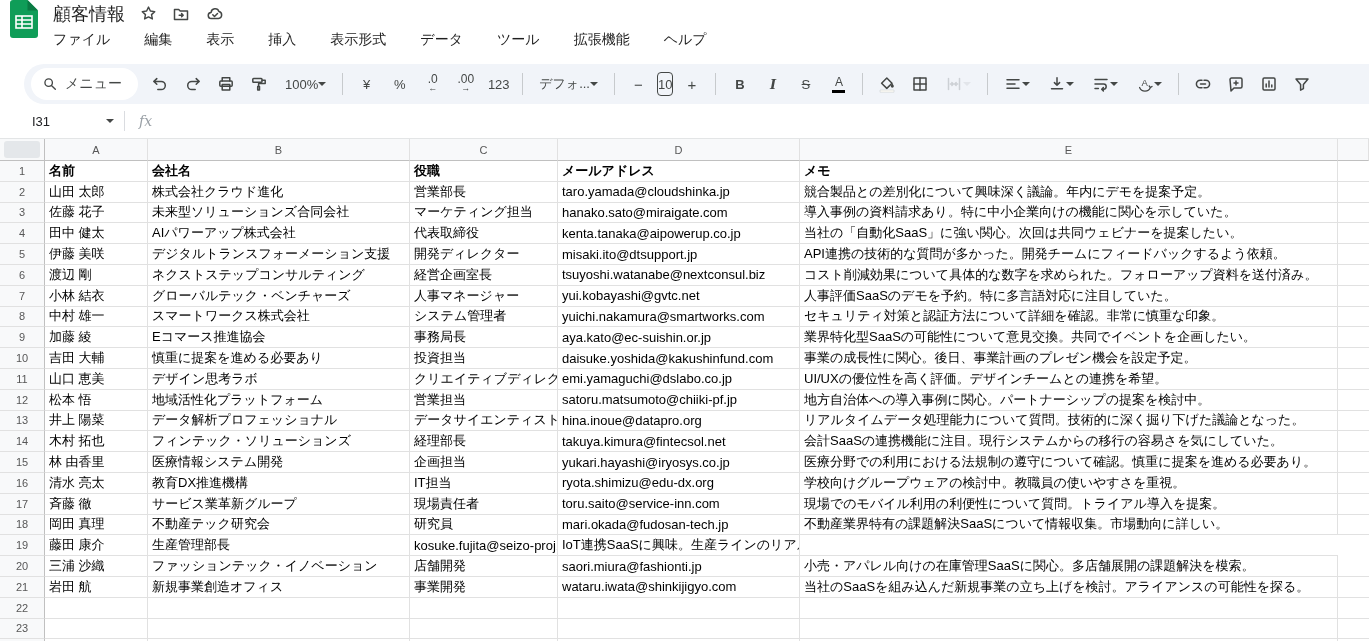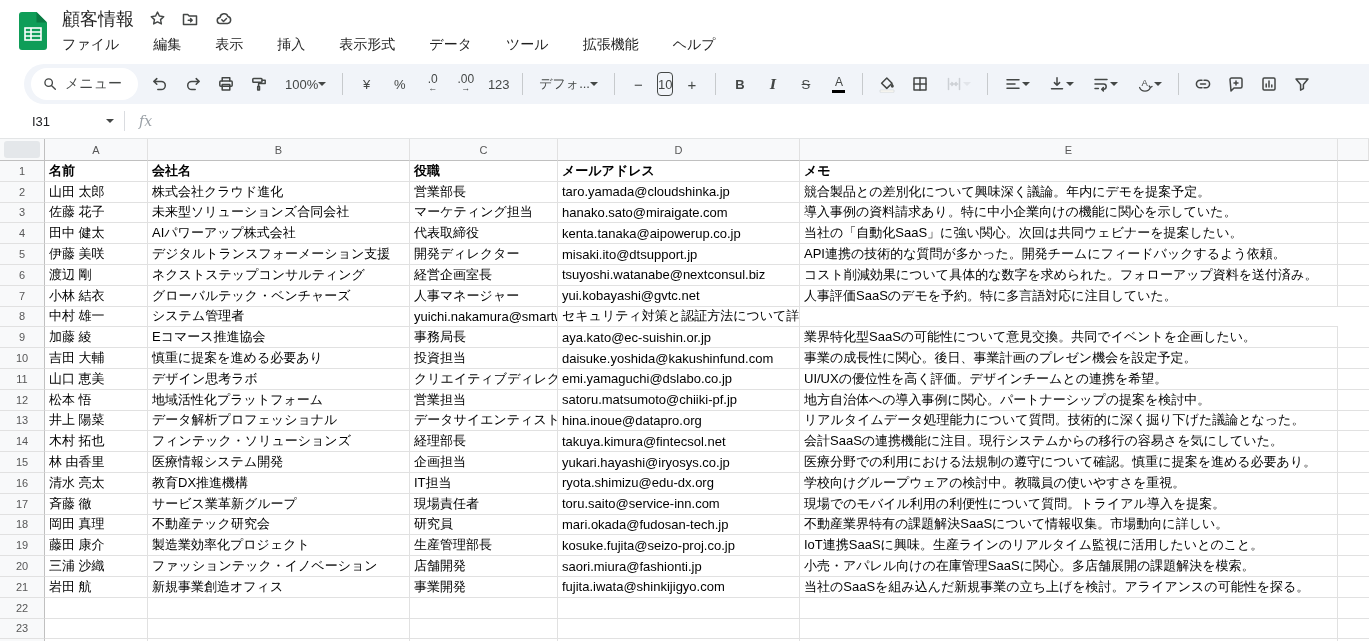--- a/index.html
+++ b/index.html
@@ -2,21 +2,21 @@
 <html><head>
 <meta charset="utf-8">
 <style>
   * { box-sizing: border-box; }
   html,body { margin:0; padding:0; background:#fff; }
   body { width:1369px; height:642px; overflow:hidden;
          font-family:"Liberation Sans","DejaVu Sans",sans-serif; color:#1f1f1f; }
   .app { position:relative; width:1369px; height:642px; overflow:hidden; }
 
   
-  .topbar { height:62px; display:flex; align-items:center; padding-left:19px; }
+  .topbar { height:62px; display:flex; padding-left:10px; }
   .logo { width:28px; height:38px; margin-right:15px; flex:0 0 auto; }
   .title-block { display:flex; flex-direction:column; }
   .title-row { display:flex; align-items:center; gap:15px; height:27px; }
   .doc-title { font-size:18px; color:#1f1f1f; }
   .title-ico { display:flex; align-items:center; }
   .menu-row { display:flex; font-size:14px; color:#1f1f1f; margin-left:-8px; margin-top:1px;gap:18px; }
   .menu-item { padding:3px 8px; border-radius:4px; cursor:default; }
 
   
   .toolbar { height:40px; background:#f1f4f9; border-radius:20px 0 0 20px;
@@ -356,20 +356,21 @@
           <div class="cell">小林 結衣</div>
           <div class="cell">グローバルテック・ベンチャーズ</div>
           <div class="cell">人事マネージャー</div>
           <div class="cell">yui.kobayashi@gvtc.net</div>
           <div class="cell">人事評価SaaSのデモを予約。特に多言語対応に注目していた。</div>
           <div class="cell filler"></div>
         </div>
         <div class="grid-row">
           <div class="rownum">8</div>
           <div class="cell">中村 雄一</div>
+          <div class="cell">スマートワークス株式会社</div>
           <div class="cell">システム管理者</div>
           <div class="cell">yuichi.nakamura@smartworks.com</div>
           <div class="cell">セキュリティ対策と認証方法について詳細を確認。非常に慎重な印象。</div>
           <div class="cell filler"></div>
         </div>
         <div class="grid-row">
           <div class="rownum">9</div>
           <div class="cell">加藤 綾</div>
           <div class="cell">Eコマース推進協会</div>
           <div class="cell">事務局長</div>
@@ -454,41 +455,40 @@
           <div class="cell">岡田 真理</div>
           <div class="cell">不動産テック研究会</div>
           <div class="cell">研究員</div>
           <div class="cell">mari.okada@fudosan-tech.jp</div>
           <div class="cell">不動産業界特有の課題解決SaaSについて情報収集。市場動向に詳しい。</div>
           <div class="cell filler"></div>
         </div>
         <div class="grid-row">
           <div class="rownum">19</div>
           <div class="cell">藤田 康介</div>
-          <div class="cell">製造業効率化プロジェクト</div>
           <div class="cell">生産管理部長</div>
           <div class="cell">kosuke.fujita@seizo-proj.co.jp</div>
           <div class="cell">IoT連携SaaSに興味。生産ラインのリアルタイム監視に活用したいとのこと。</div>
           <div class="cell filler"></div>
         </div>
         <div class="grid-row">
           <div class="rownum">20</div>
           <div class="cell">三浦 沙織</div>
           <div class="cell">ファッションテック・イノベーション</div>
           <div class="cell">店舗開発</div>
           <div class="cell">saori.miura@fashionti.jp</div>
           <div class="cell">小売・アパレル向けの在庫管理SaaSに関心。多店舗展開の課題解決を模索。</div>
           <div class="cell filler"></div>
         </div>
         <div class="grid-row">
           <div class="rownum">21</div>
           <div class="cell">岩田 航</div>
           <div class="cell">新規事業創造オフィス</div>
           <div class="cell">事業開発</div>
-          <div class="cell">fujita.iwata@shinkijigyo.com</div>
+          <div class="cell">wataru.iwata@shinkijigyo.com</div>
           <div class="cell">当社のSaaSを組み込んだ新規事業の立ち上げを検討。アライアンスの可能性を探る。</div>
           <div class="cell filler"></div>
         </div>
         <div class="grid-row">
           <div class="rownum">22</div>
           <div class="cell"></div>
           <div class="cell"></div>
           <div class="cell"></div>
           <div class="cell"></div>
           <div class="cell"></div>

